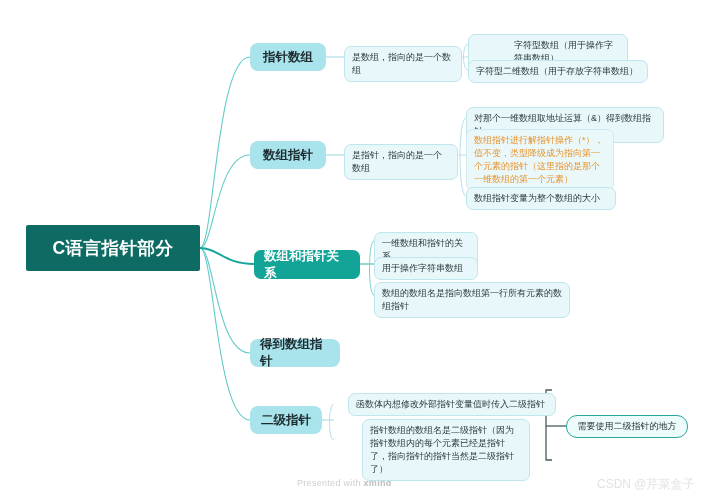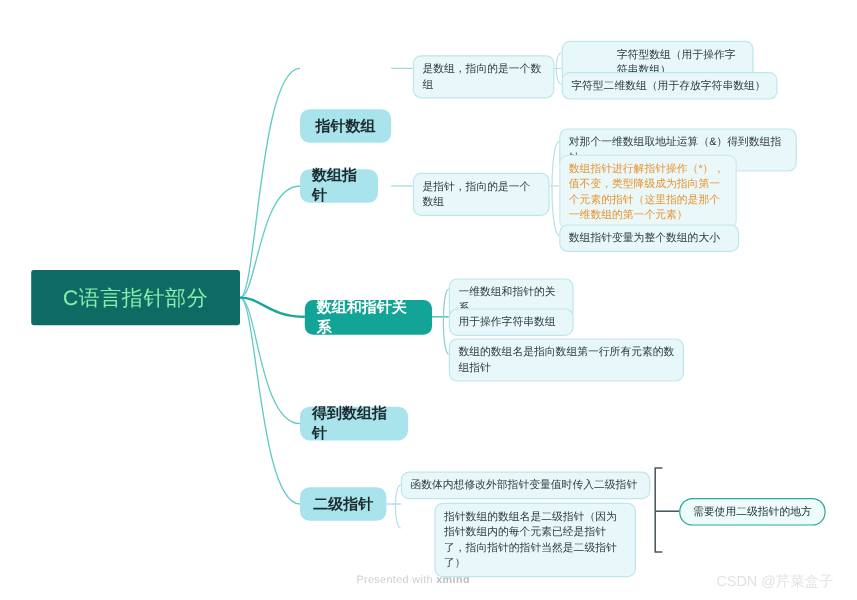--- a/index.html
+++ b/index.html
@@ -28,24 +28,24 @@
   .node {
     position: absolute;
     box-sizing: border-box;
     display: flex;
     align-items: center;
     z-index: 3;
   }
   
   .root {
     background: #0d6b63;
-    color: #86efac;
+    color: #ffffff;
     border-radius: 2px;
     font-size: 17.5px;
-    font-weight: normal;
+    font-weight: bold;
     letter-spacing: 0.5px;
     justify-content: center;
     padding: 0 14px;
   }
   
   .branch {
     background: #a9e3ec;
     color: #1d2b2e;
     border-radius: 8px;
     font-size: 12.5px;
@@ -135,34 +135,34 @@
     <path d="M334,404 C 328,404 328,440 334,440" stroke="#b6e1e8" stroke-width="1" fill="none"></path>
 
     <path d="M552,390 L546,390 L546,460 L552,460" stroke="#4a5a5e" stroke-width="1.3" fill="none"></path>
     <line x1="546" y1="426" x2="566" y2="426" stroke="#4a5a5e" stroke-width="1.3"></line>
   </svg>
 
   <div class="node root" style="left:26px; top:225px; width:174px; height:46px;">
     <span>C语言指针部分</span>
   </div>
 
-  <div class="node branch" style="left:250px; top:43px; width:76px; height:28px;margin-top:48px;">
+  <div class="node branch" style="left:250px; top:43px; width:76px; height:28px;">
     <span>指针数组</span>
   </div>
   <div class="node" style="left:344px; top:46px; width:118px;">
     <span class="leaf plain" style="width:100%;">是数组，指向的是一个数组</span>
   </div>
   <div class="node" style="left:468px; top:34px; width:160px;">
     <span class="leaf plain" style="width:100%;padding-left:45px;">字符型数组（用于操作字符串数组）</span>
   </div>
   <div class="node" style="left:468px; top:60px; width:180px;">
     <span class="leaf plain" style="width:100%;">字符型二维数组（用于存放字符串数组）</span>
   </div>
 
-  <div class="node branch" style="left:250px; top:141px; width:65px; height:28px;">
+  <div class="node branch" style="left:250px; top:141px; width:76px; height:28px;">
     <span>数组指针</span>
   </div>
   <div class="node" style="left:344px; top:144px; width:114px;">
     <span class="leaf plain" style="width:100%;">是指针，指向的是一个数组</span>
   </div>
   <div class="node" style="left:466px; top:107px; width:198px;">
     <span class="leaf plain" style="width:100%;">对那个一维数组取地址运算（&amp;）得到数组指针</span>
   </div>
   <div class="node" style="left:466px; top:129px; width:148px;">
     <span class="leaf warn" style="width:100%;">数组指针进行解指针操作（*），值不变，类型降级成为指向第一个元素的指针（这里指的是那个一维数组的第一个元素）</span>
@@ -184,21 +184,21 @@
     <span class="leaf plain" style="width:100%;">数组的数组名是指向数组第一行所有元素的数组指针</span>
   </div>
 
   <div class="node branch" style="left:250px; top:339px; width:90px; height:28px;">
     <span>得到数组指针</span>
   </div>
 
   <div class="node branch" style="left:250px; top:406px; width:72px; height:28px;">
     <span>二级指针</span>
   </div>
-  <div class="node" style="left:334px; top:393px; width:208px;">
+  <div class="node" style="left:348px; top:393px; width:208px;">
     <span class="leaf plain" style="width:100%;">函数体内想修改外部指针变量值时传入二级指针</span>
   </div>
   <div class="node" style="left:334px; top:419px; width:196px;padding-left:28px;">
     <span class="leaf plain" style="width:100%;">指针数组的数组名是二级指针（因为指针数组内的每个元素已经是指针了，指向指针的指针当然是二级指针了）</span>
   </div>
   <div class="node" style="left:566px; top:414px; width:122px; height:24px;">
     <span class="leaf tealedge" style="width:100%;">需要使用二级指针的地方</span>
   </div>
 
   <div class="footer-xmind" style="left:281px; top:478px;margin-left:16px;">

